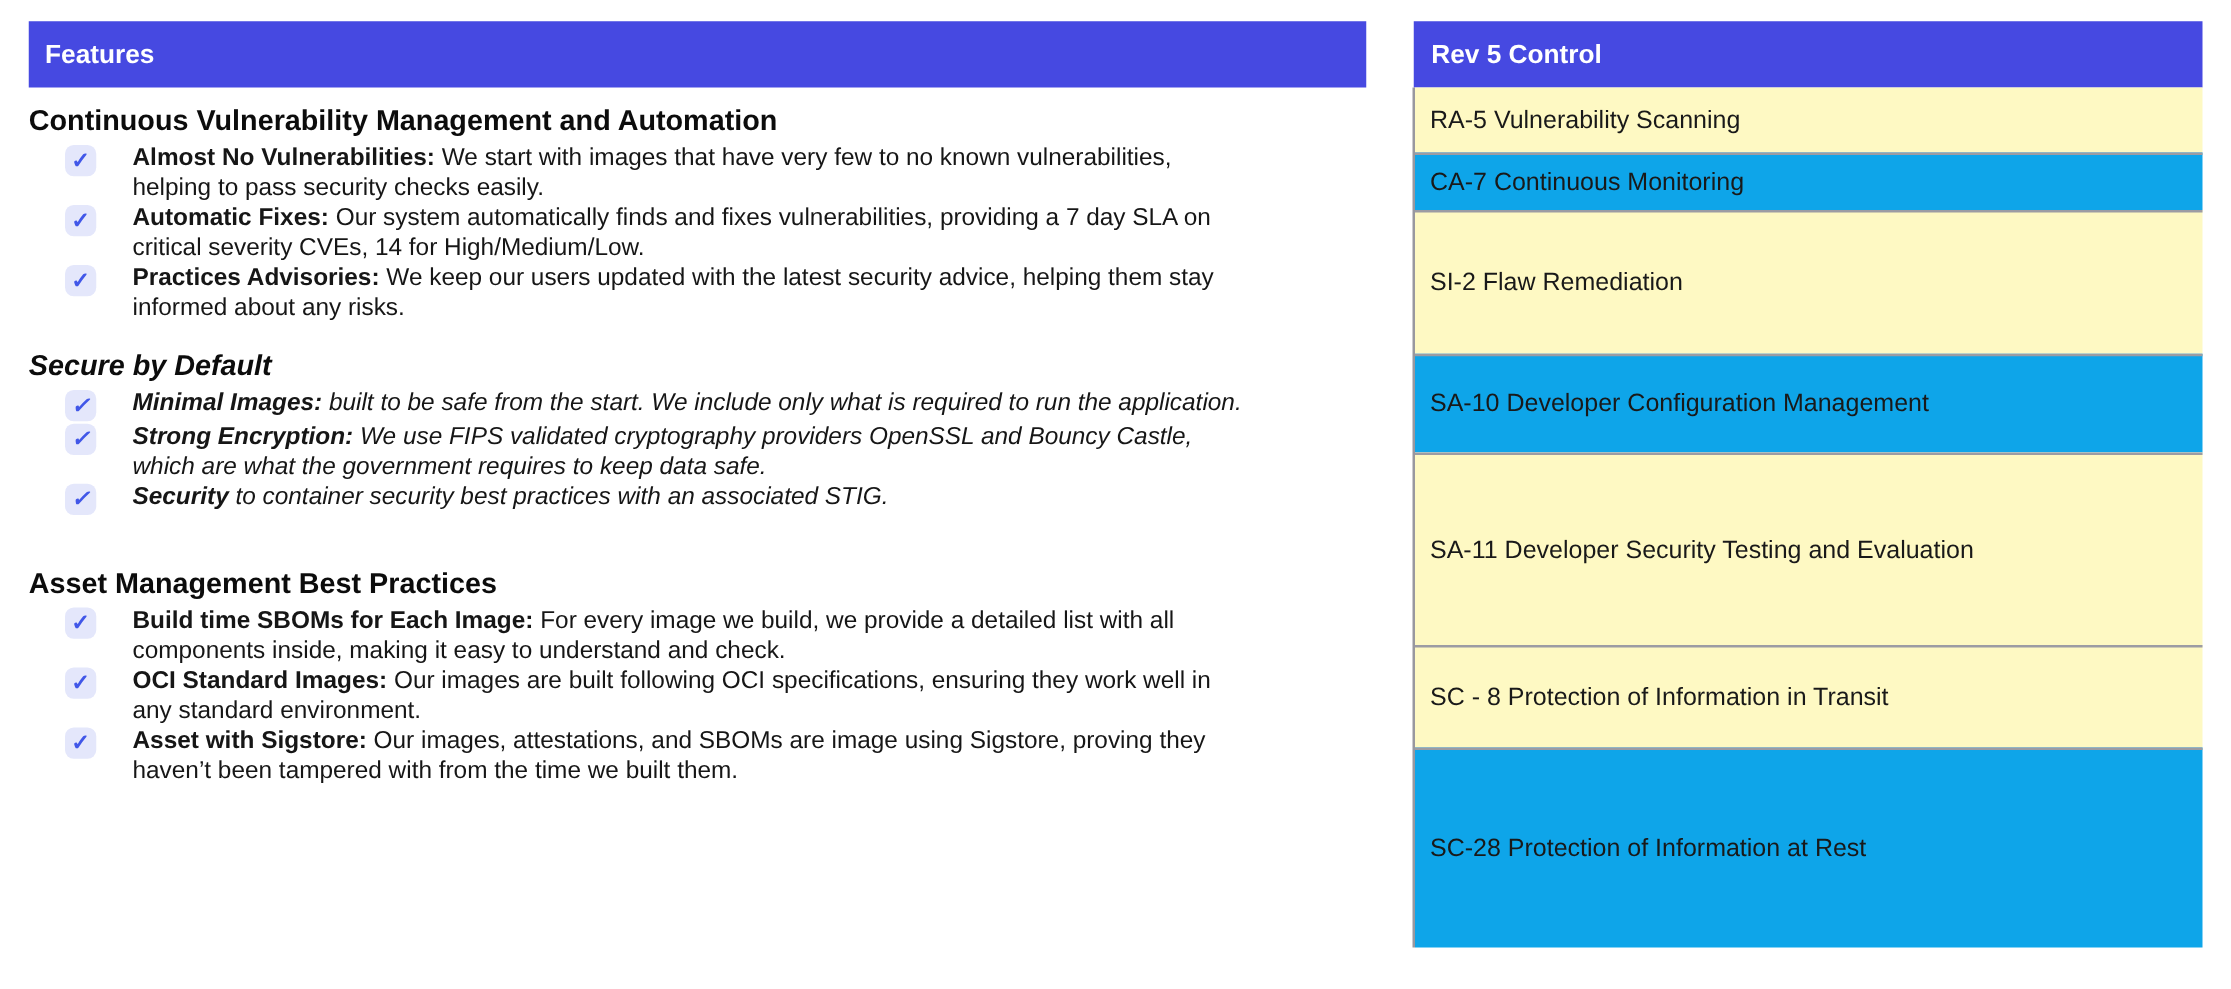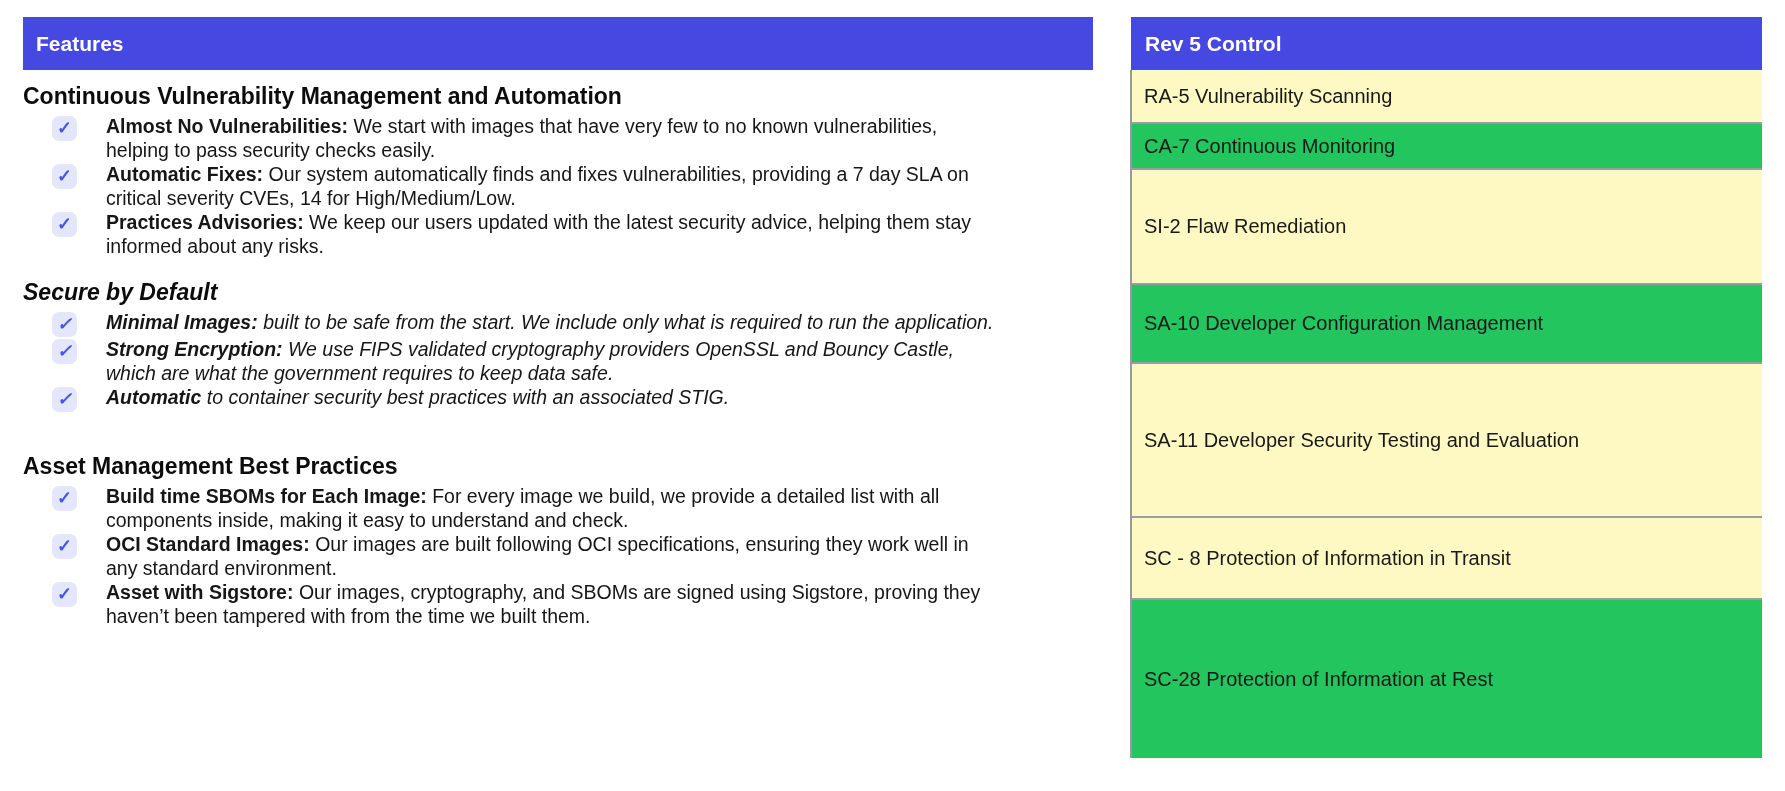--- a/index.html
+++ b/index.html
@@ -53,21 +53,21 @@
     border-left:2px solid #98989f;
     box-sizing:border-box;
   }
   .control-row{
     display:flex;align-items:center;
     box-sizing:border-box;
     padding-left:12px;
     font-size:20px;color:#191919;
     background:#fef9c3;
   }
-  .control-row.shaded{background:#22c55e;}
+  .control-row.shaded{background:#0ea5e9;}
   .control-row + .control-row{border-top:2px solid #9c9ca3;}
   .control-row:nth-child(1){height:52px;}
   .control-row:nth-child(2){height:46px;}
   .control-row:nth-child(3){height:115px;}
   .control-row:nth-child(4){height:79px;}
   .control-row:nth-child(5){height:154px;}
   .control-row:nth-child(6){height:82px;}
   .control-row:nth-child(7){height:160px;}
 </style>
 </head>
@@ -116,42 +116,42 @@
         <div class="feature-item">
           <span class="checkbox">
             <span class="checkmark">✓</span>
           </span>
           <div class="item-text"><span class="item-label">Strong Encryption:</span> <span class="item-desc">We use FIPS validated cryptography providers OpenSSL and Bouncy Castle, which are what the government requires to keep data safe.</span></div>
         </div>
         <div class="feature-item">
           <span class="checkbox">
             <span class="checkmark">✓</span>
           </span>
-          <div class="item-text"><span class="item-label">Automatic</span> <span class="item-desc">to container security best practices with an associated STIG.</span></div>
+          <div class="item-text"><span class="item-label">Security</span> <span class="item-desc">to container security best practices with an associated STIG.</span></div>
         </div>
       </div>
       <div class="features-section">
         <div class="section-title">Asset Management Best Practices</div>
         <div class="feature-item">
           <span class="checkbox">
             <span class="checkmark">✓</span>
           </span>
           <div class="item-text"><span class="item-label">Build time SBOMs for Each Image:</span> <span class="item-desc">For every image we build, we provide a detailed list with all components inside, making it easy to understand and check.</span></div>
         </div>
         <div class="feature-item">
           <span class="checkbox">
             <span class="checkmark">✓</span>
           </span>
           <div class="item-text"><span class="item-label">OCI Standard Images:</span> <span class="item-desc">Our images are built following OCI specifications, ensuring they work well in any standard environment.</span></div>
         </div>
         <div class="feature-item">
           <span class="checkbox">
             <span class="checkmark">✓</span>
           </span>
-          <div class="item-text"><span class="item-label">Asset with Sigstore:</span> <span class="item-desc">Our images, cryptography, and SBOMs are signed using Sigstore, proving they haven’t been tampered with from the time we built them.</span></div>
+          <div class="item-text"><span class="item-label">Asset with Sigstore:</span> <span class="item-desc">Our images, attestations, and SBOMs are image using Sigstore, proving they haven’t been tampered with from the time we built them.</span></div>
         </div>
       </div>
     </div>
 
   <div class="controls-col" id="control-rows">
       <div class="control-row">
         <span class="control-text">RA-5 Vulnerability Scanning</span>
       </div>
       <div class="control-row shaded">
         <span class="control-text">CA-7 Continuous Monitoring</span>

